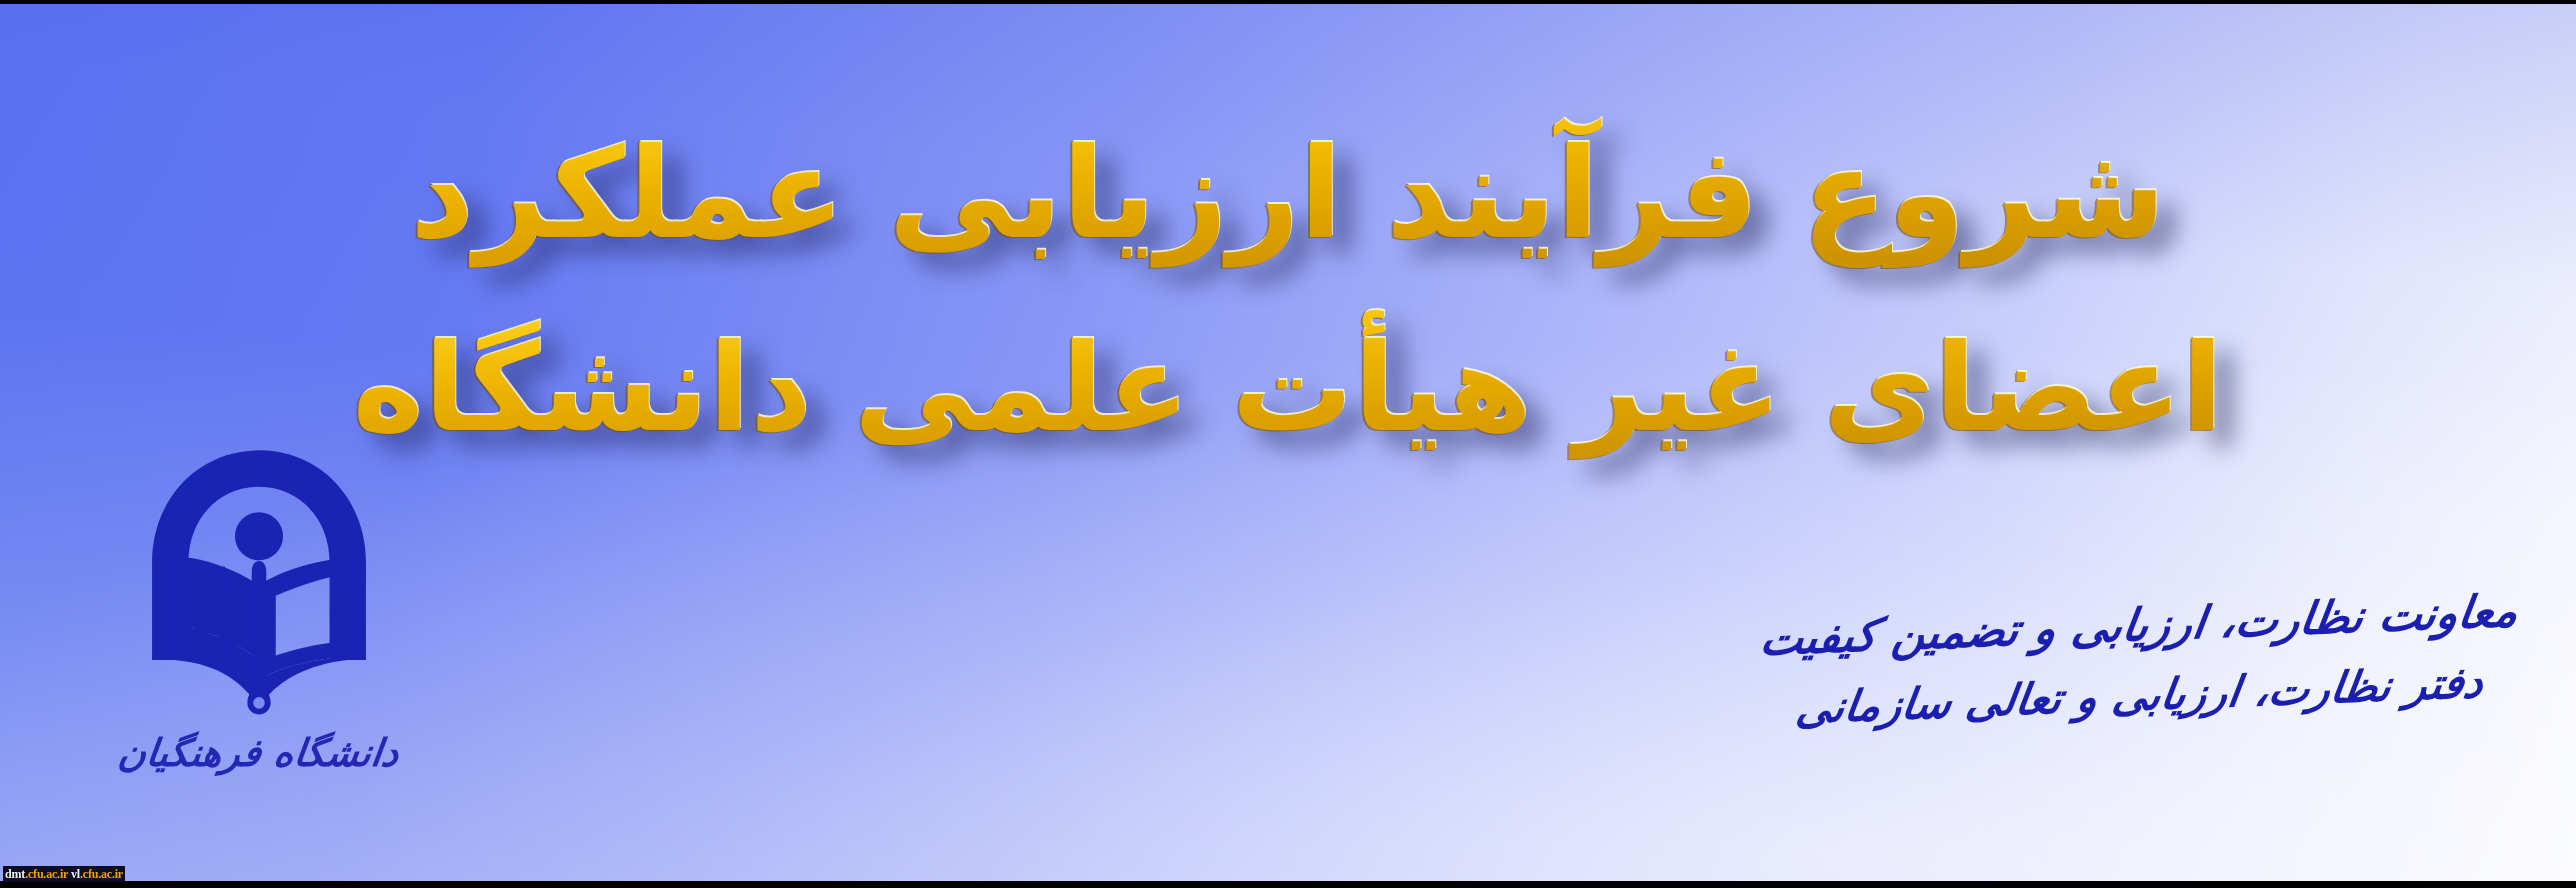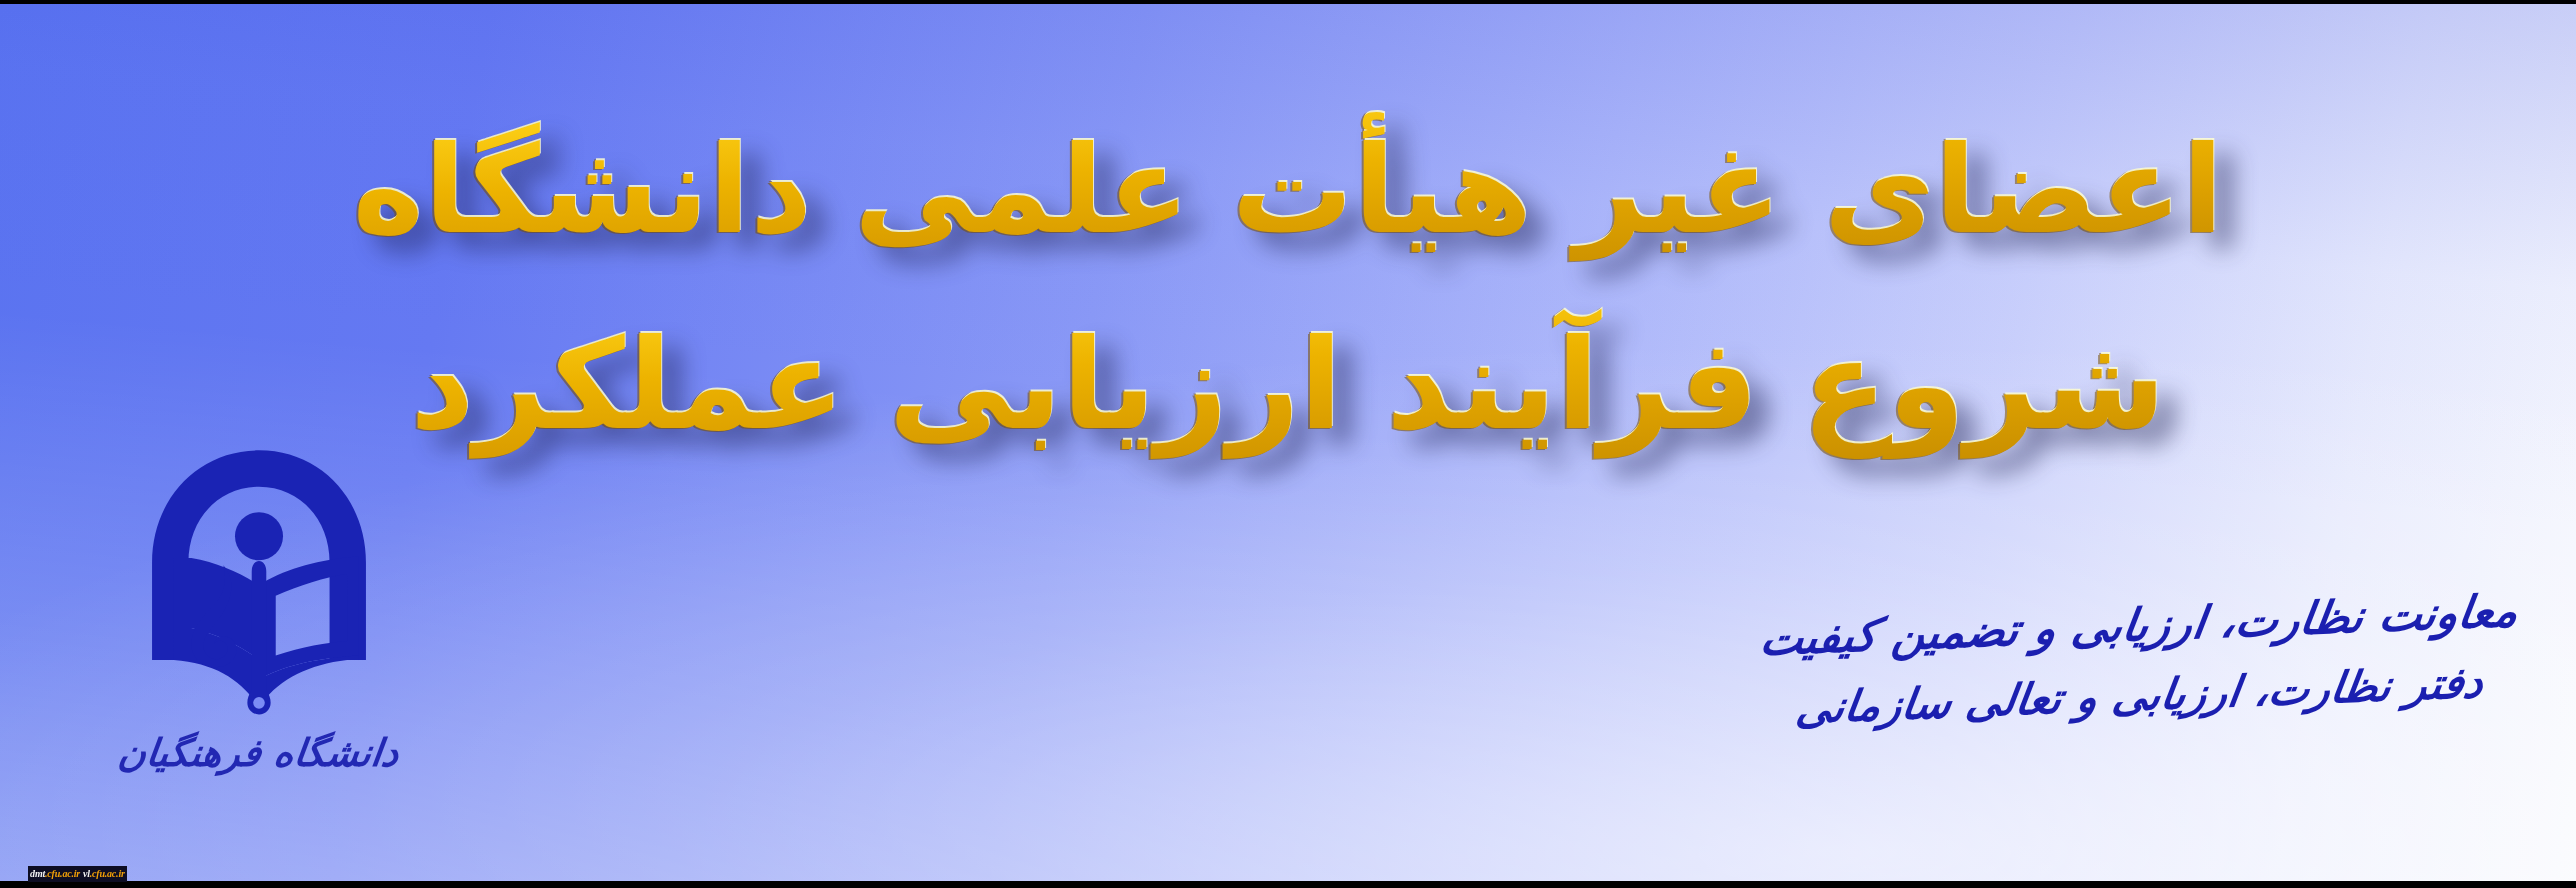--- a/index.html
+++ b/index.html
@@ -176,48 +176,46 @@
     position: absolute;
     left: 2.9px;
     bottom: 5.8px;
     height: 14.6px;
     display: flex;
     align-items: center;
     background: #0d0d23;
     padding: 0.7px 2.2px;
     z-index: 50;
     font-family: "Liberation Serif", "DejaVu Serif", serif;
-    font-size: 10px;
-    font-weight: bold;
-    font-style: italic;
+    font-size: 12px;
+    font-weight: bold;
     line-height: 1;
     letter-spacing: -0.2px;
     white-space: nowrap;
-    margin-left: 25px;
   }
   .wm-white { color: #f2f2f2; }
   .wm-orange { color: #f2a007; }
   .wm-sep { display: inline-block; width: 2.9px; }
 </style>
 </head>
 <body>
 
 <div class="banner">
 
   <div class="bg-base"></div>
   <div class="bg-vert"></div>
   <div class="bg-glow"></div>
   <div class="bg-topline"></div>
 
   <div class="bar bar-top"></div>
   <div class="bar bar-bottom"></div>
 
   <div class="headline">
+    <span class="headline-line l1">شروع فرآیند ارزیابی عملکرد</span>
     <span class="headline-line l2">اعضای غیر هیأت علمی دانشگاه</span>
-    <span class="headline-line l1">شروع فرآیند ارزیابی عملکرد</span>
   </div>
 
   <div class="logo-wrap">
     <svg class="logo-mark" viewBox="0 0 310 400" aria-hidden="true">
       <g fill="#1a23b4">
 
         <path d="M155 6
                  C 70 6, 8 74, 8 160
                  L 8 294
                  L 58 294

